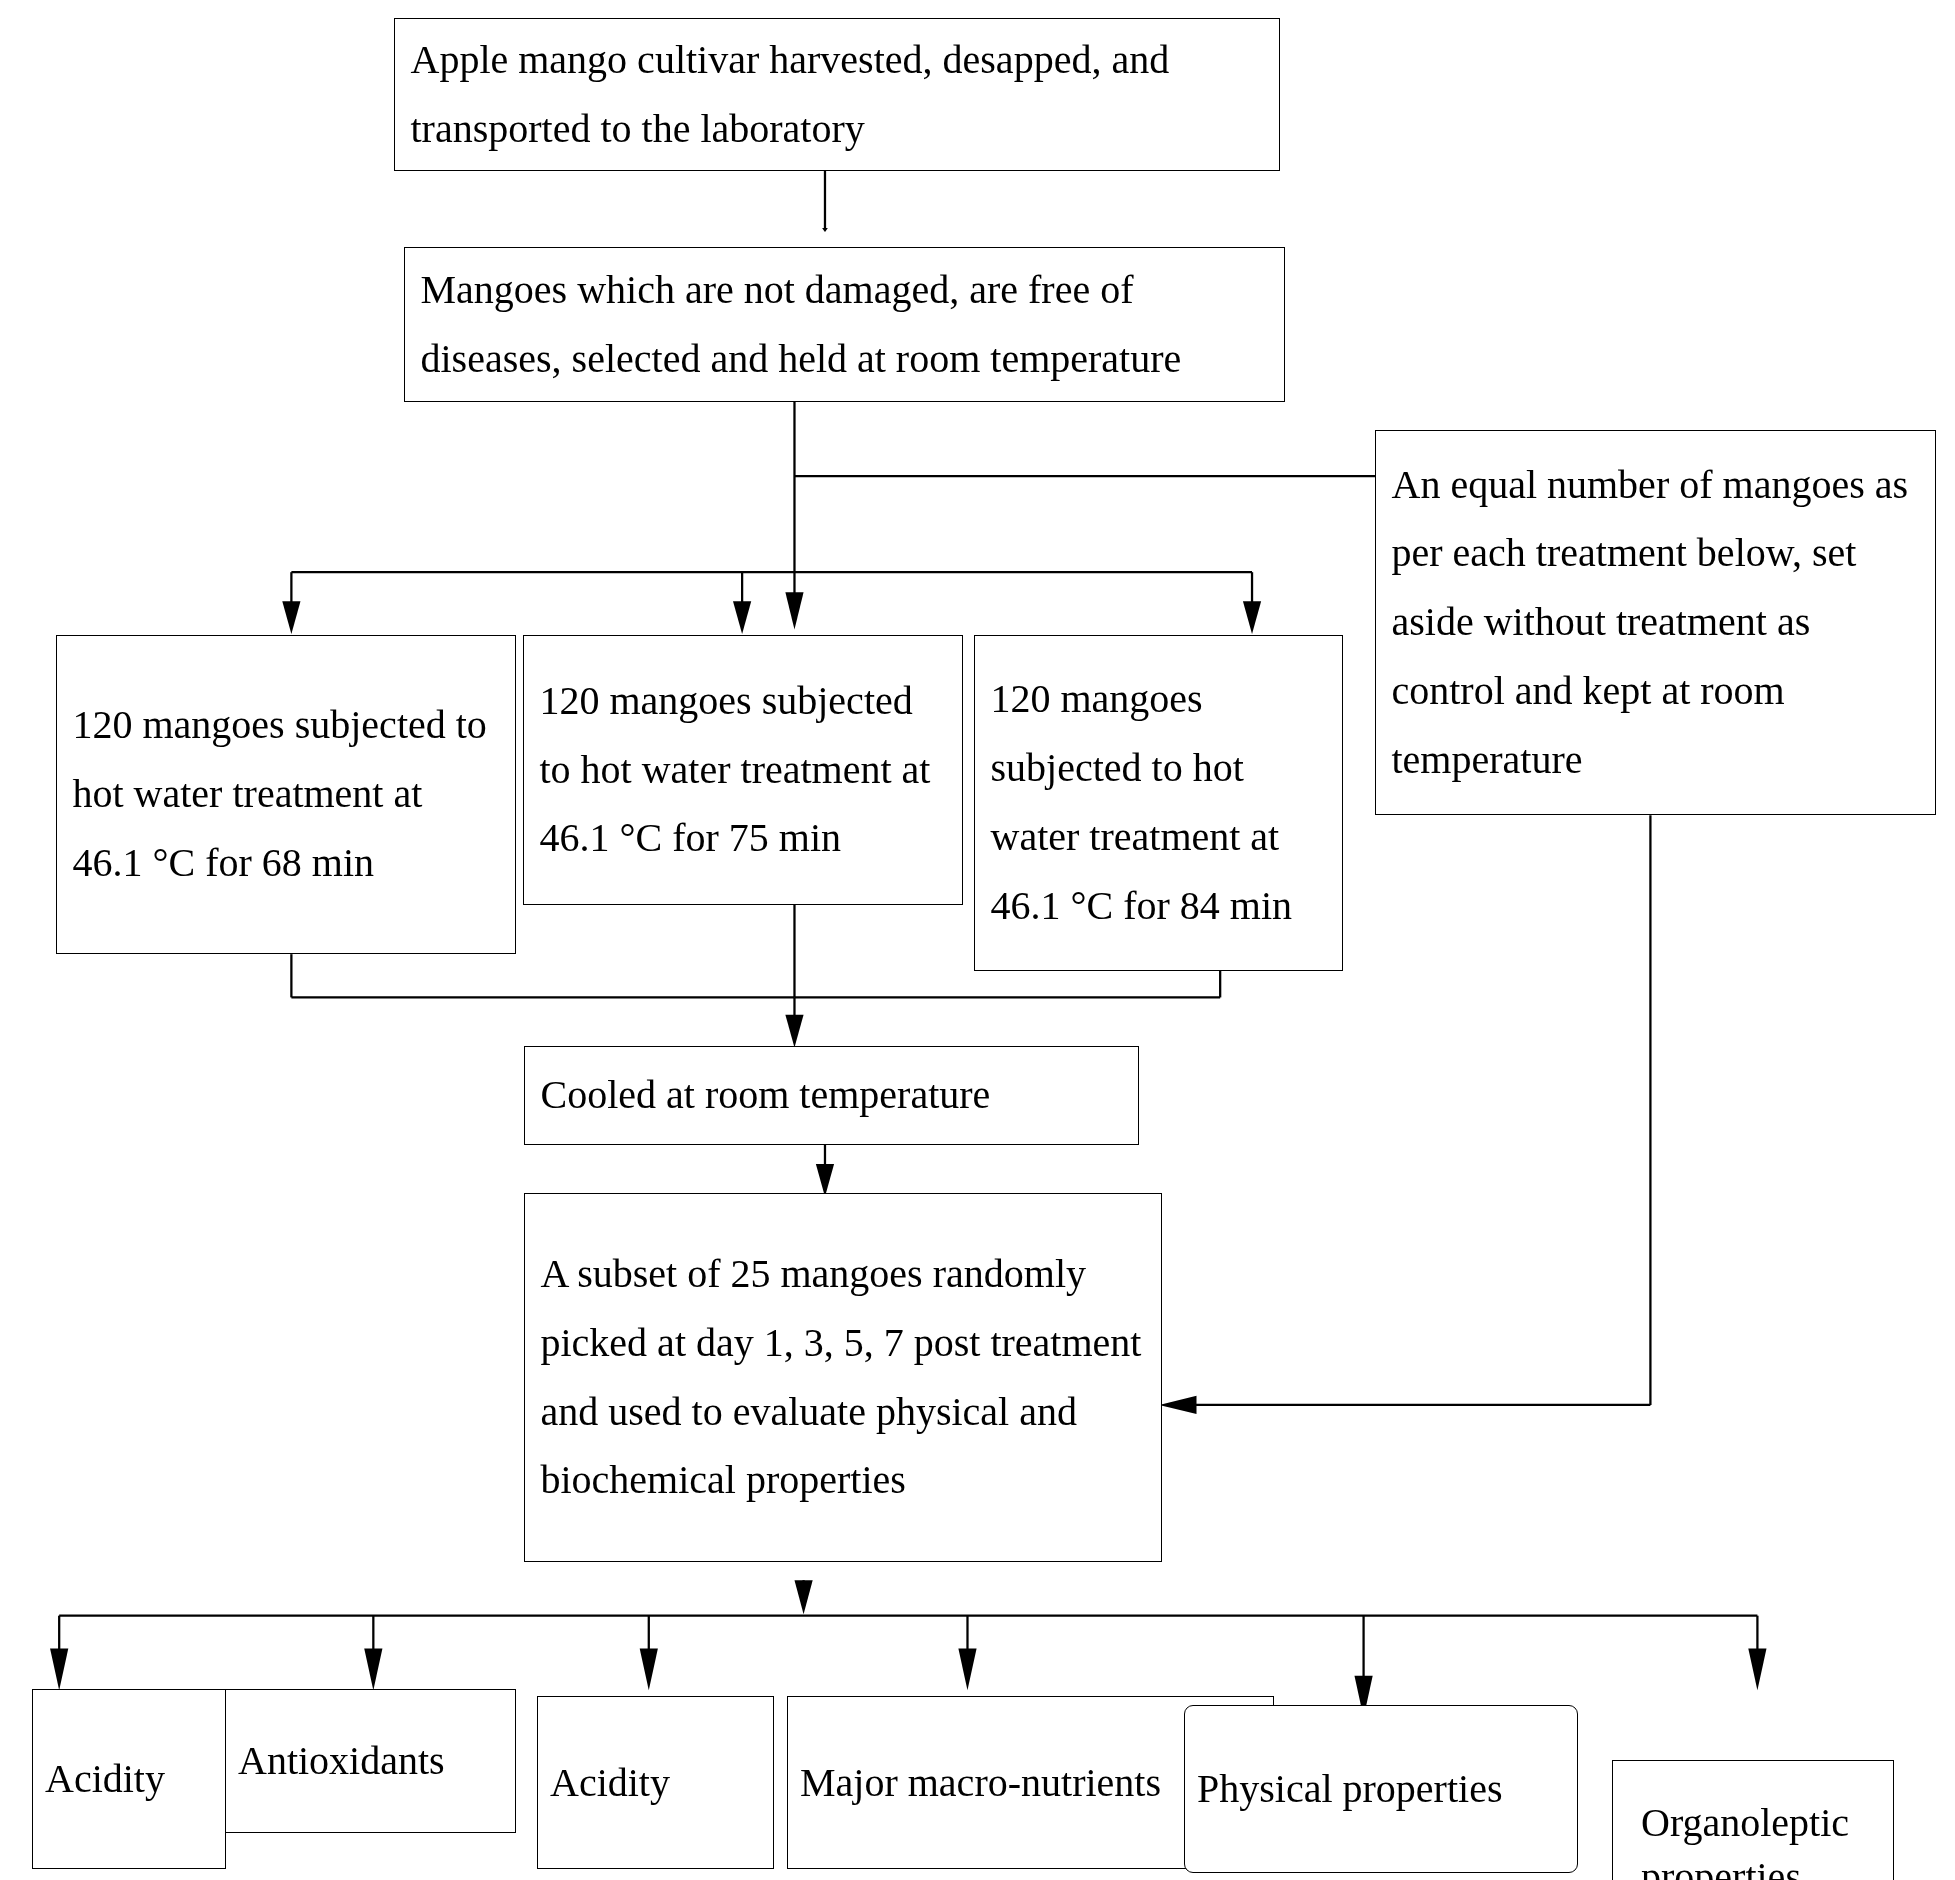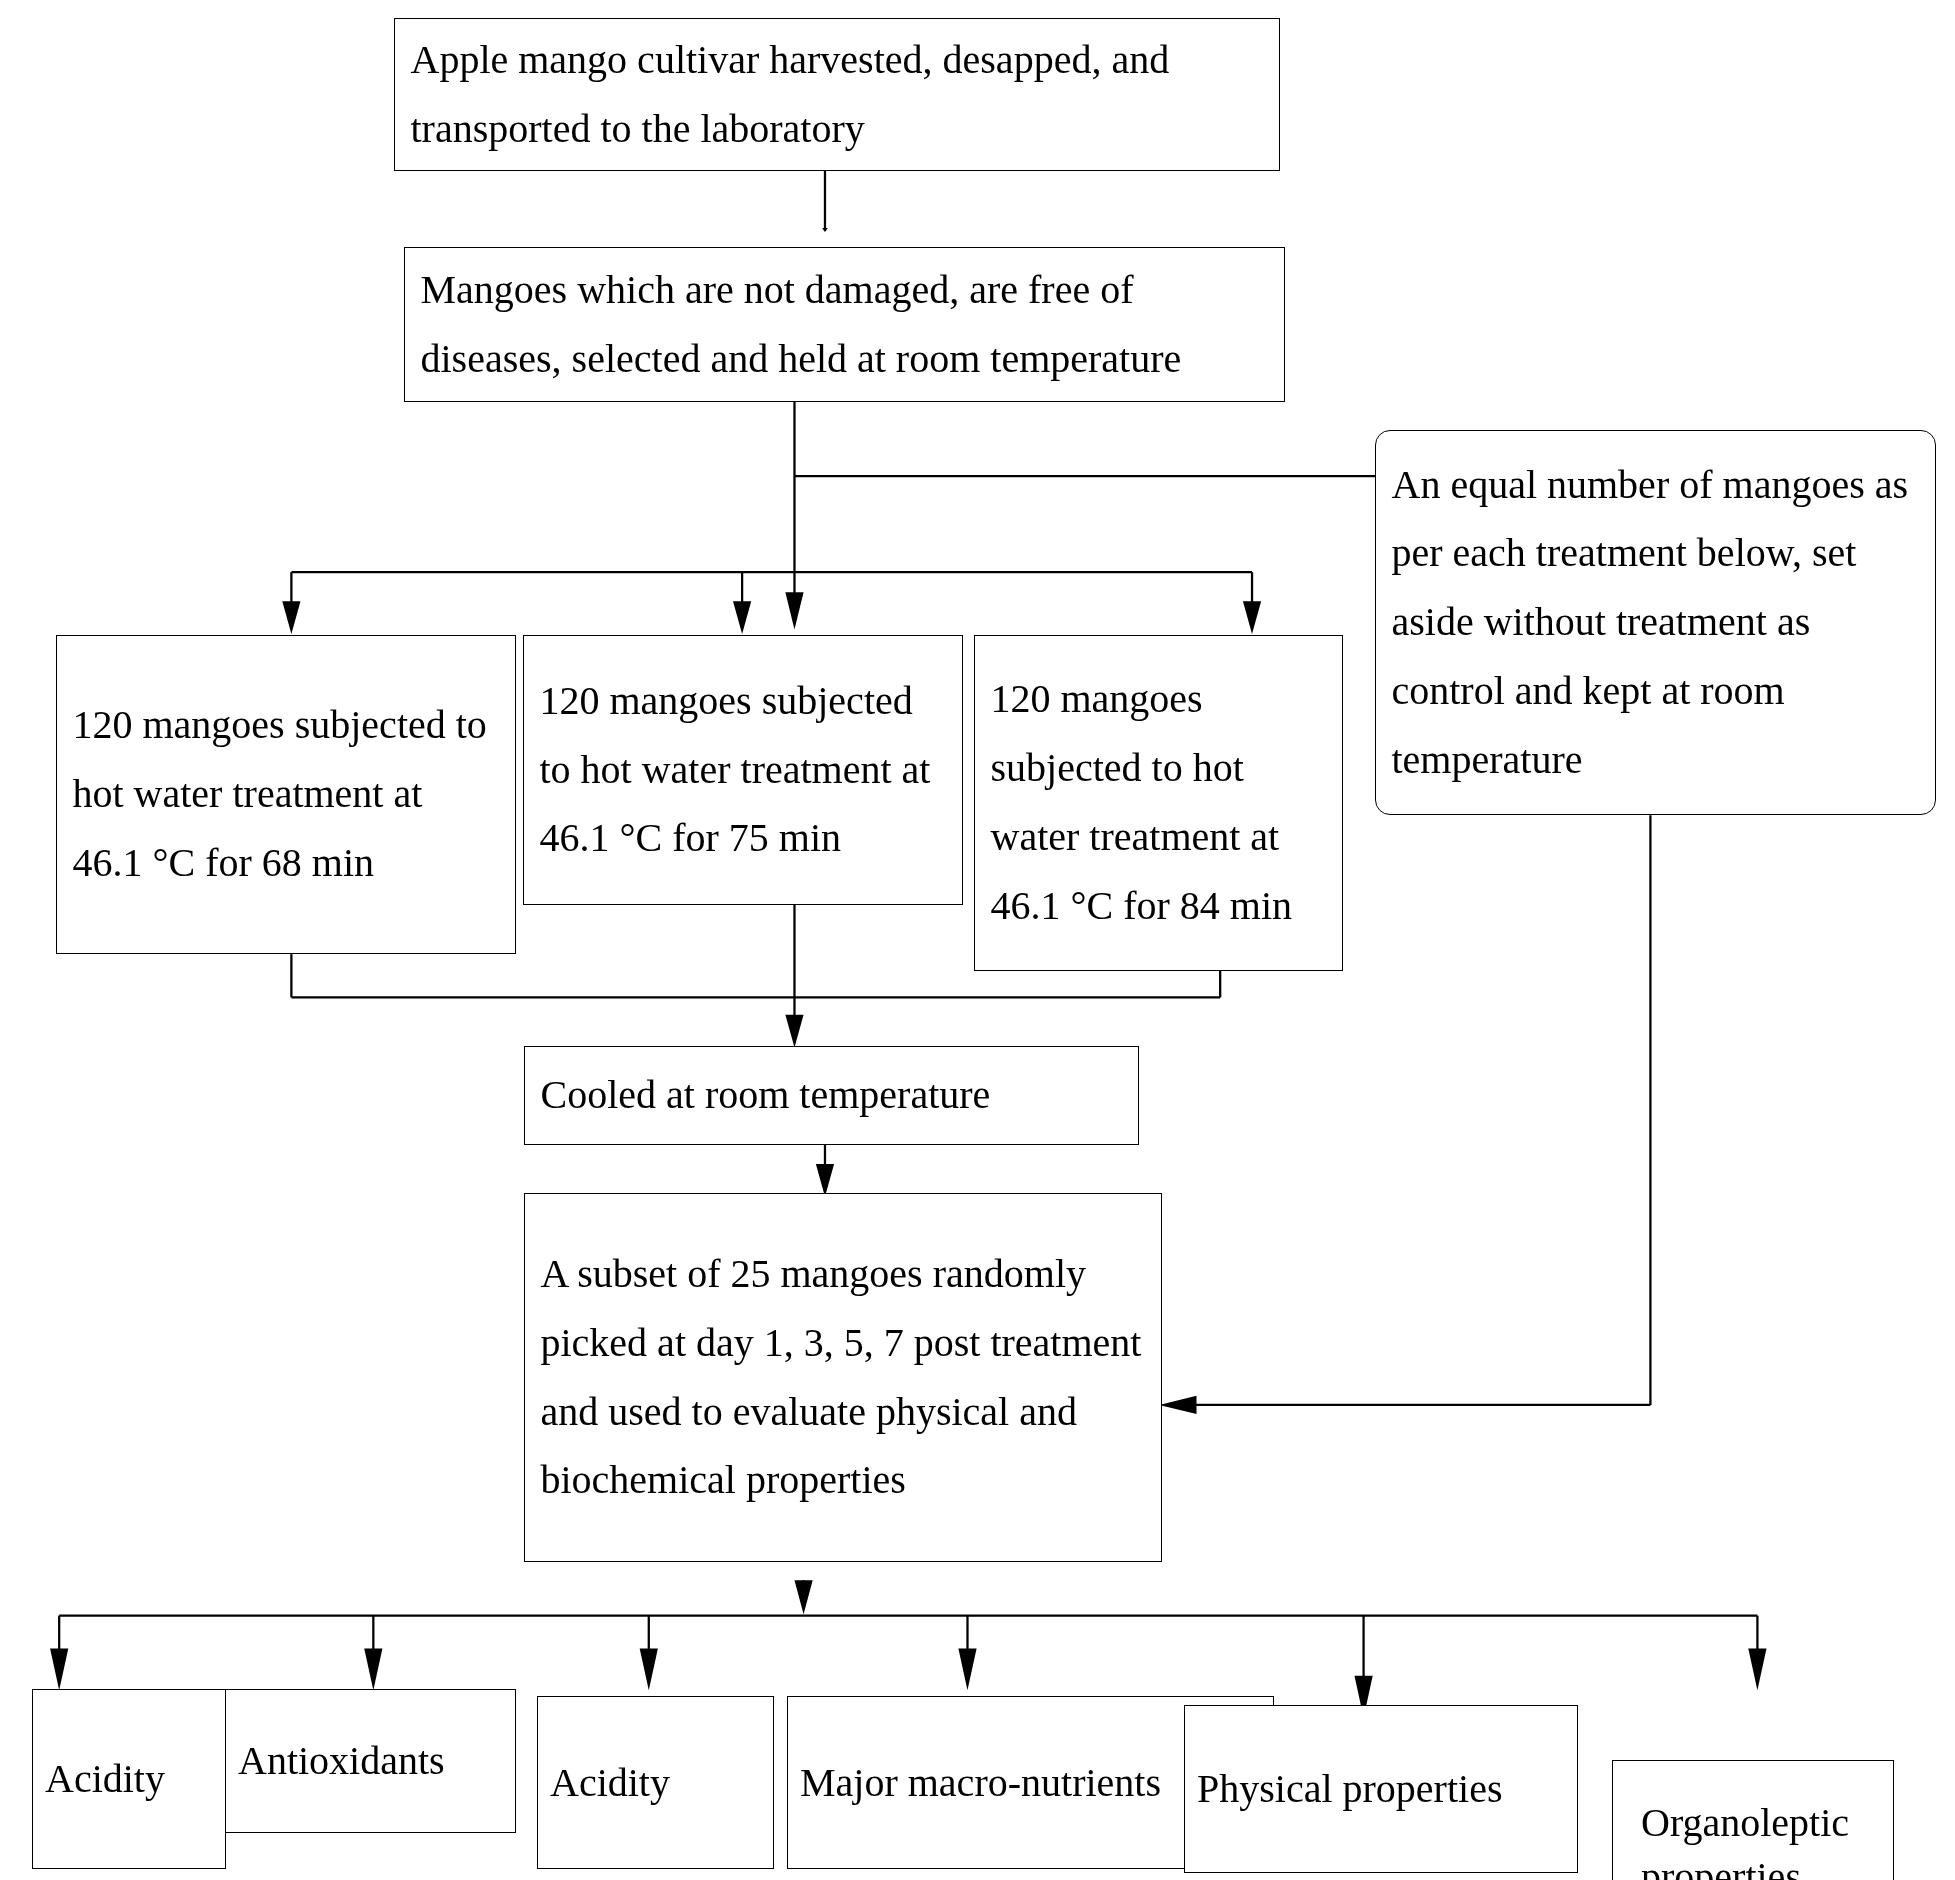--- a/index.html
+++ b/index.html
@@ -114,21 +114,21 @@
   </svg>
 
   <div class="node" style="left:394px; top:18px; width:886px; height:153px;">
     <span class="txt">Apple mango cultivar harvested, desapped, and transported to the laboratory</span>
   </div>
 
   <div class="node" style="left:404px; top:247px; width:881px; height:155px;">
     <span class="txt">Mangoes which are not damaged, are free of diseases, selected and held at room temperature</span>
   </div>
 
-  <div class="node" style="left:1375px; top:430px; width:561px; height:385px;border-radius:15px;">
+  <div class="node" style="left:1375px; top:430px; width:561px; height:385px;">
     <span class="txt">An equal number of mangoes as per each treatment below, set aside without treatment as control and kept at room temperature</span>
   </div>
 
   <div class="node" style="left:56px; top:635px; width:460px; height:319px;">
     <span class="txt">120 mangoes subjected to hot water treatment at 46.1 °C for 68 min</span>
   </div>
 
   <div class="node" style="left:523px; top:635px; width:440px; height:270px;">
     <span class="txt">120 mangoes subjected to hot water treatment at 46.1 °C for 75 min</span>
   </div>
@@ -154,21 +154,21 @@
   </div>
 
   <div class="node tight small-pad" style="left:537px; top:1696px; width:237px; height:173px;">
     <span class="txt">Acidity</span>
   </div>
 
   <div class="node tight small-pad" style="left:787px; top:1696px; width:487px; height:173px;">
     <span class="txt">Major macro-nutrients</span>
   </div>
 
-  <div class="node tight small-pad" style="left:1184px; top:1705px; width:394px; height:168px;">
+  <div class="node tight small-pad" style="left:1184px; top:1705px; width:394px; height:168px;border-radius:9px;">
     <span class="txt">Physical properties</span>
   </div>
 
   <div class="node tight small-pad" style="left:1612px; top:1760px; width:282px; height:180px;padding-left:16px;">
     <span class="txt">Organoleptic properties</span>
   </div>
 
 </div>
 
 

